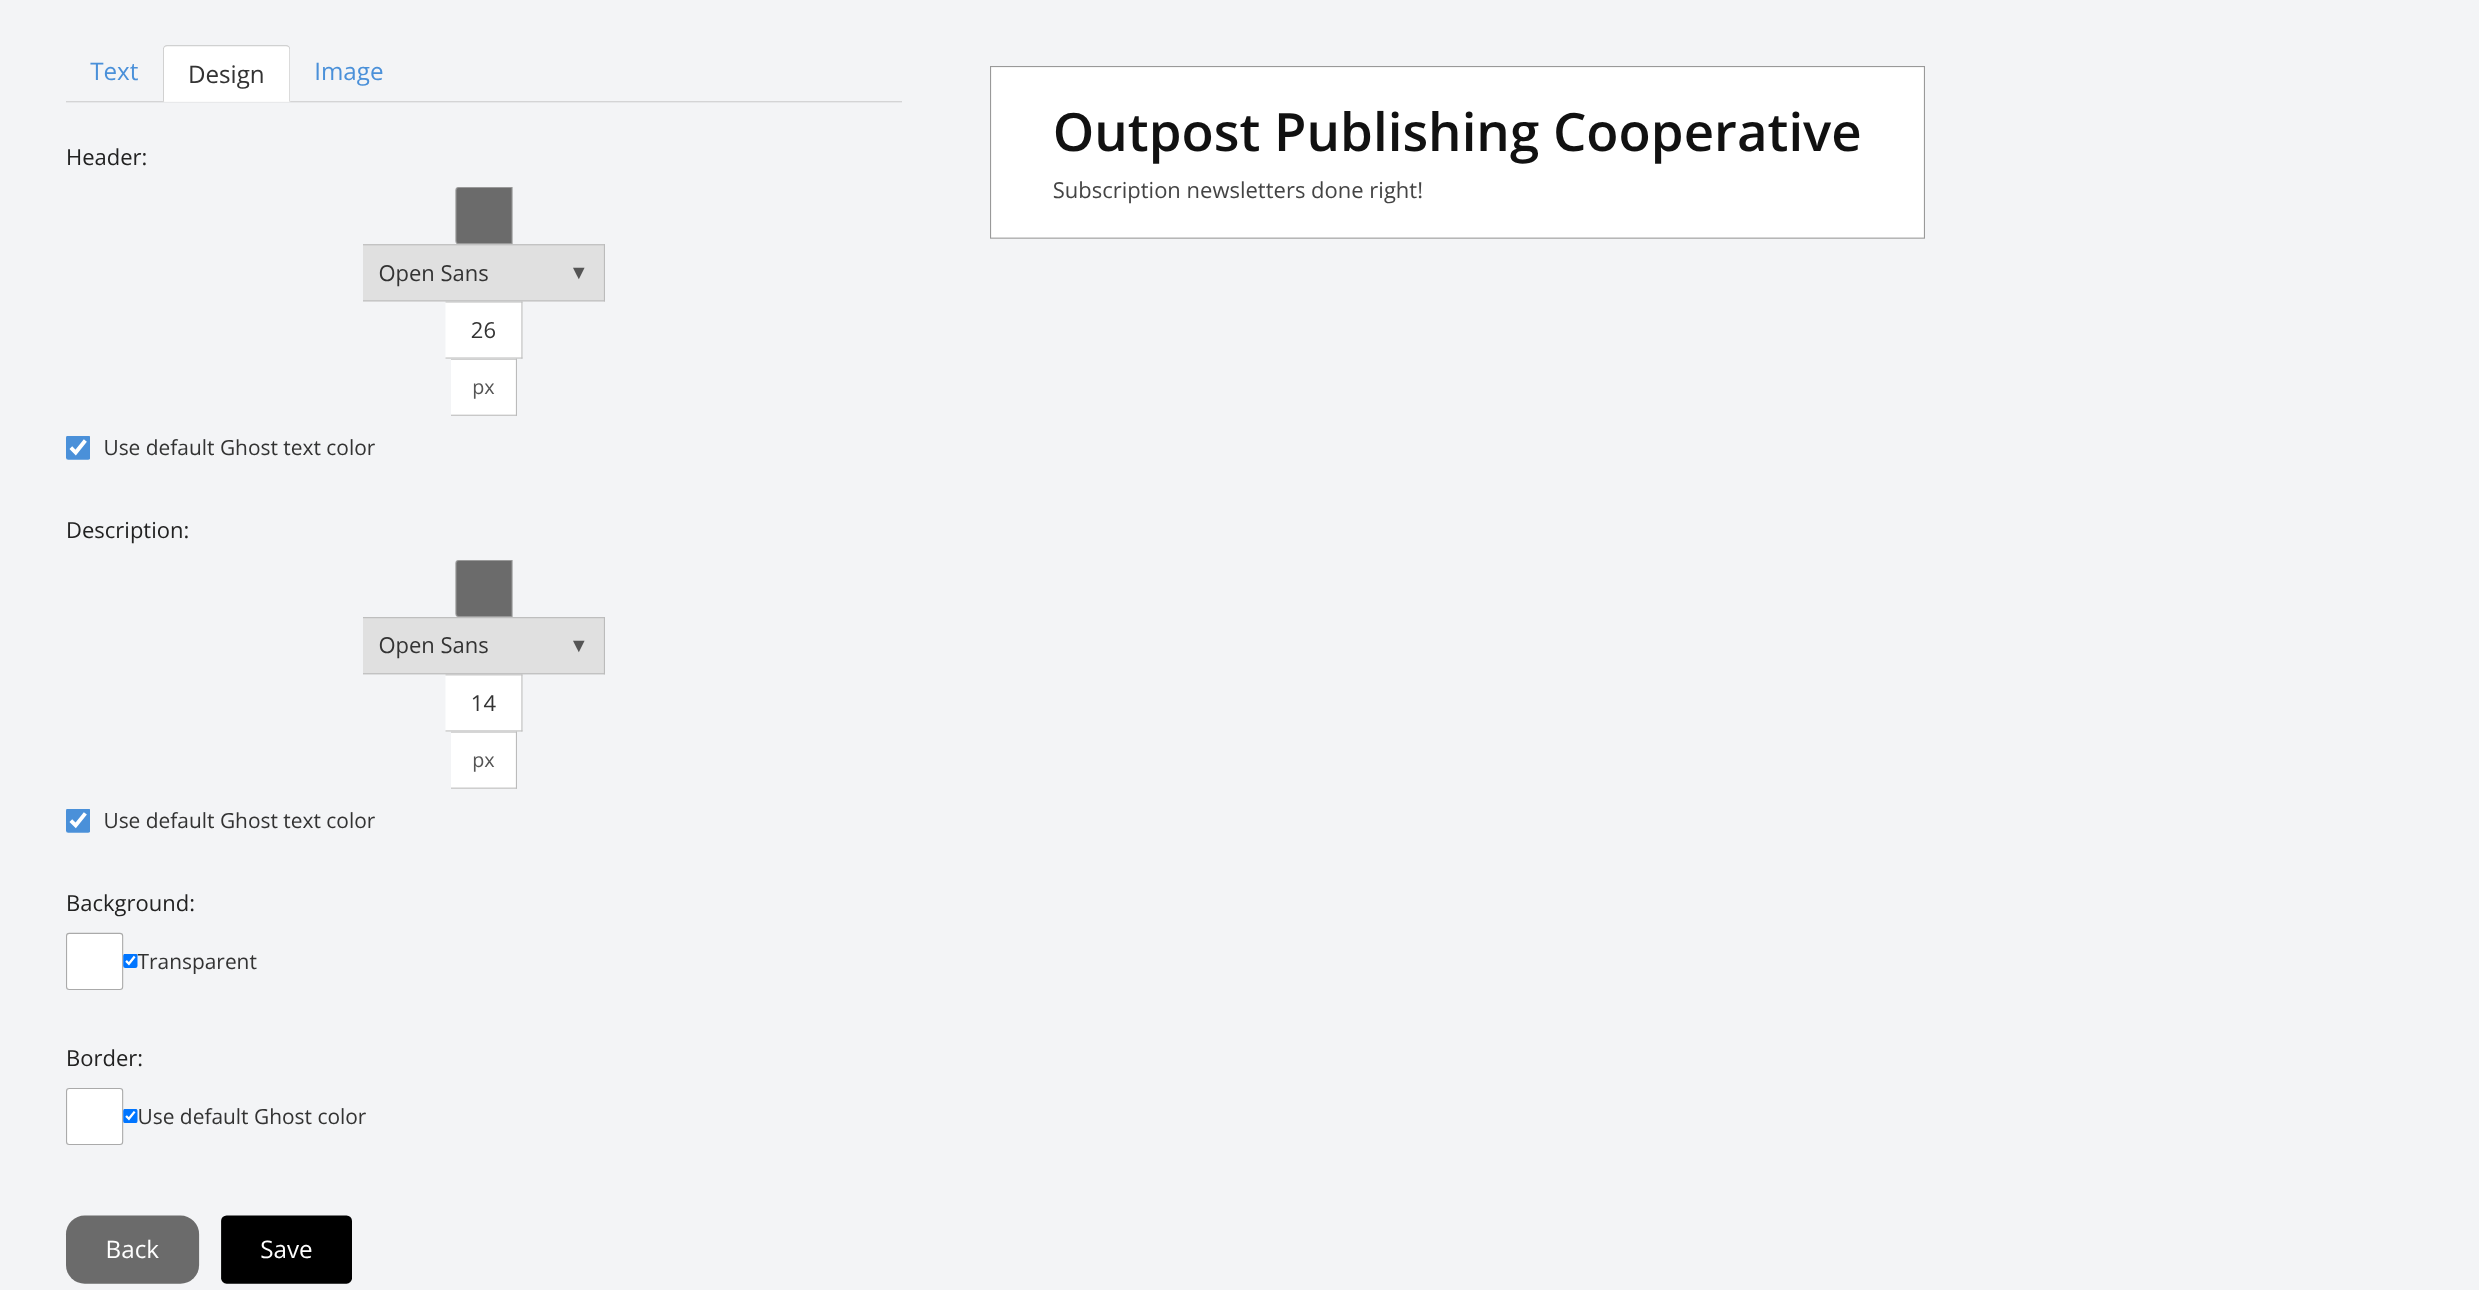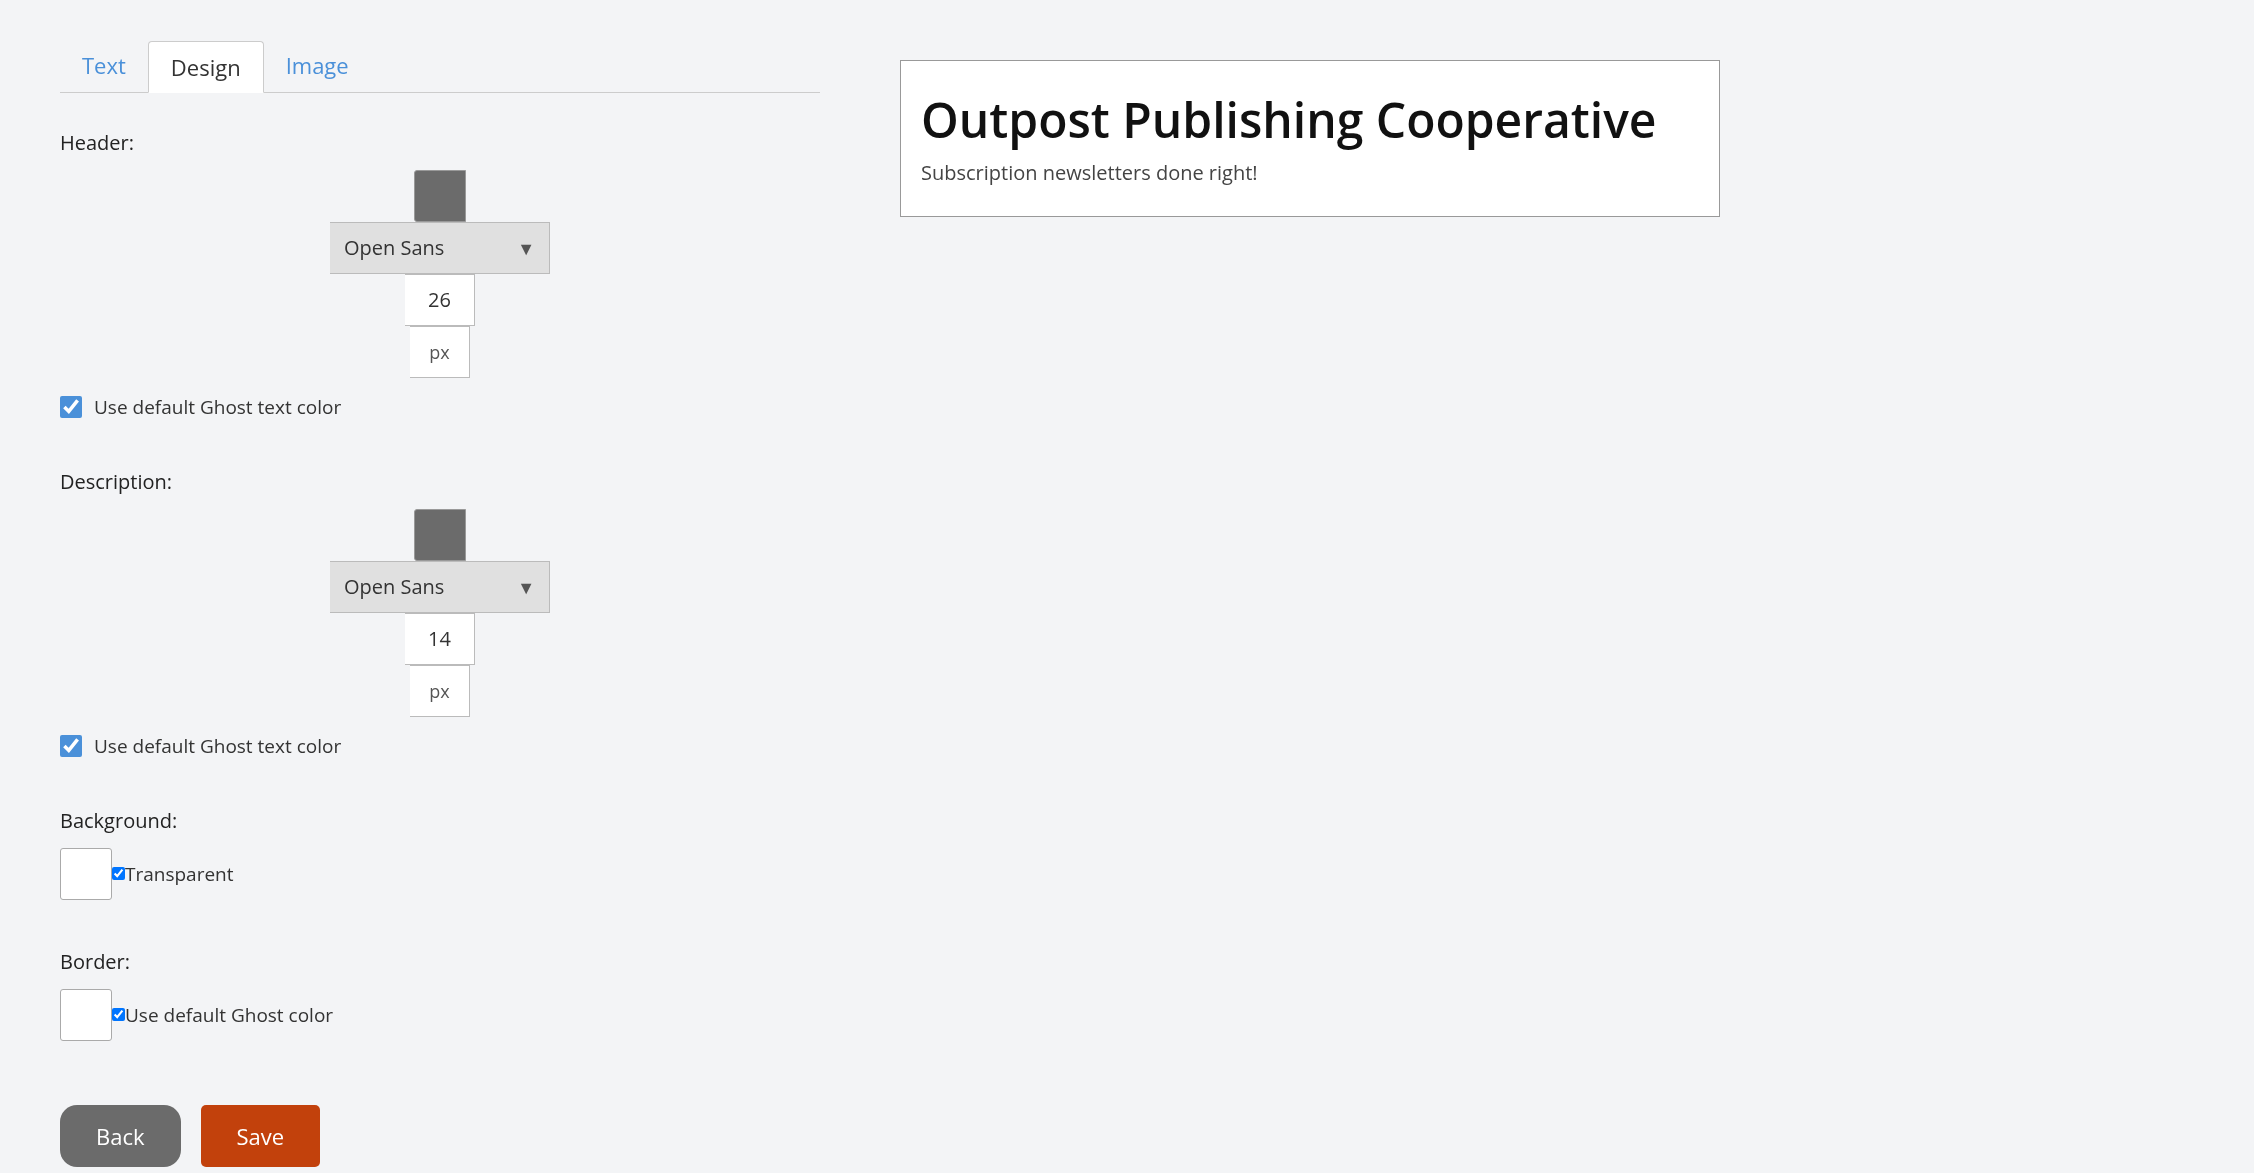--- a/index.html
+++ b/index.html
@@ -202,42 +202,42 @@
       color: #fff;
       border: none;
       border-radius: 17px;
       font-size: 22px;
       padding: 16px 36px;
       cursor: pointer;
       font-family: inherit;
     }
 
     .btn-save {
-      background-color: #c2410c;
+      background-color: #000000;
       color: #fff;
       border: none;
       border-radius: 5px;
       font-size: 22px;
       padding: 16px 36px;
       cursor: pointer;
       font-family: inherit;
     }
 
     
     .right-panel {
       flex: 1;
       display: flex;
       align-items: flex-start;
       justify-content: flex-start;
       padding-top: 20px;
     }
 
     .preview-box {
       border: 1.5px solid #999;
-      padding: 30px 20px;
+      padding: 30px 56px;
       background: #fff;
       min-width: 820px;
       max-width: 900px;
     }
 
     .preview-title {
       font-size: 48px;
       font-weight: 600;
       color: #111;
       margin-bottom: 10px;

